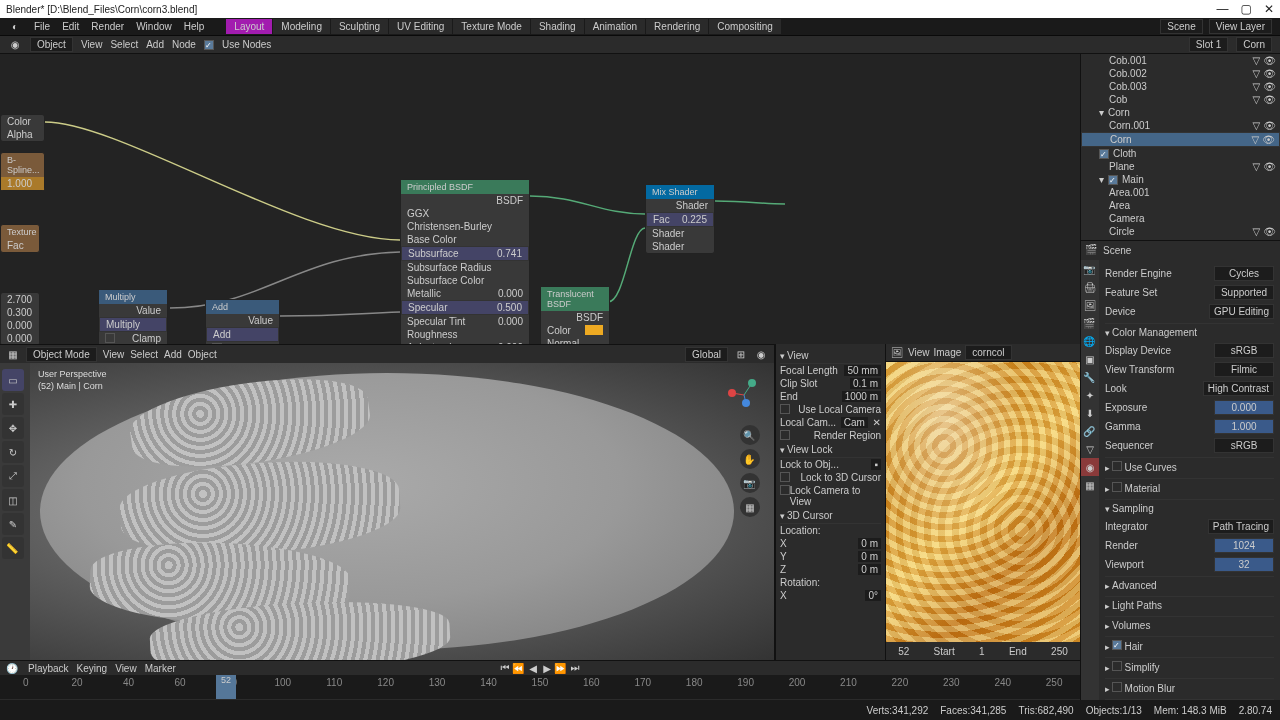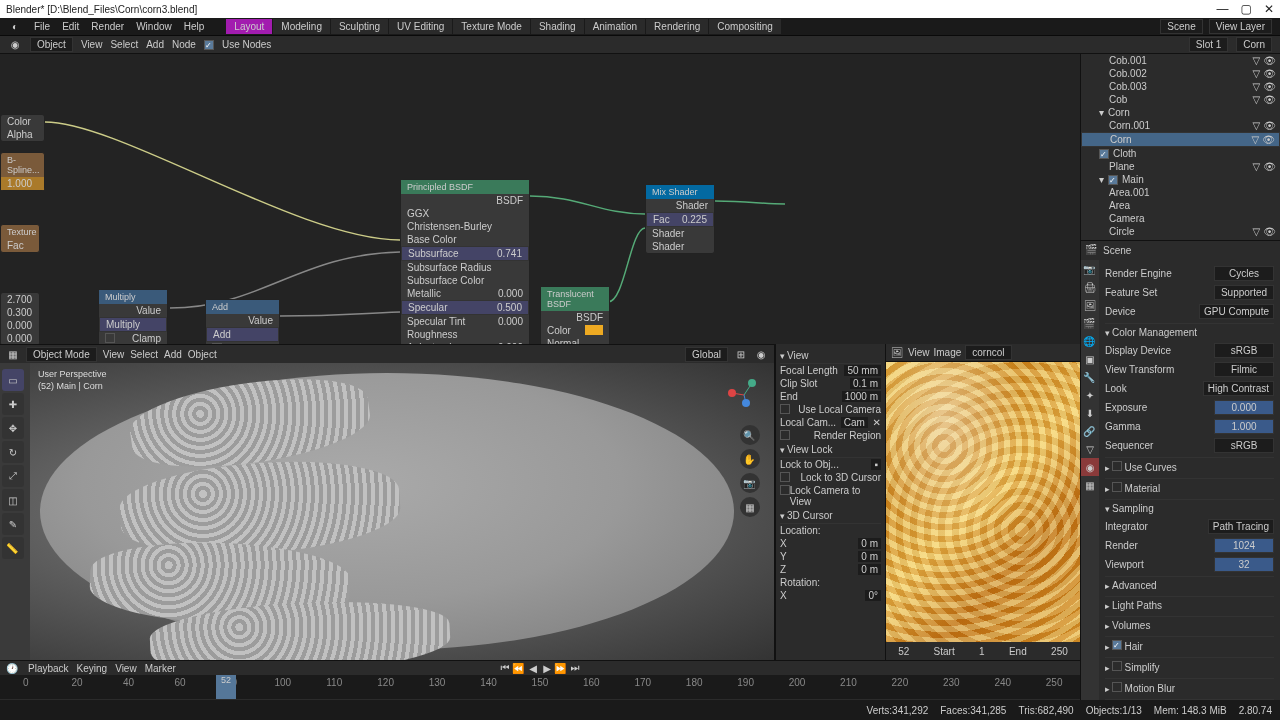--- a/index.html
+++ b/index.html
@@ -453,21 +453,21 @@
     <div class="prow">
         <span>Render Engine</span>
         <span class="val">Cycles</span>
       </div>
     <div class="prow">
         <span>Feature Set</span>
         <span class="val">Supported</span>
       </div>
     <div class="prow">
         <span>Device</span>
-        <span class="val">GPU Compute</span>
+        <span class="val">GPU Editing</span>
       </div>
     <div class="sect">▾ <span>Color Management</span></div>
     <div class="prow">
         <span>Display Device</span>
         <span class="val">sRGB</span>
       </div>
     <div class="prow">
         <span>View Transform</span>
         <span class="val">Filmic</span>
       </div>

